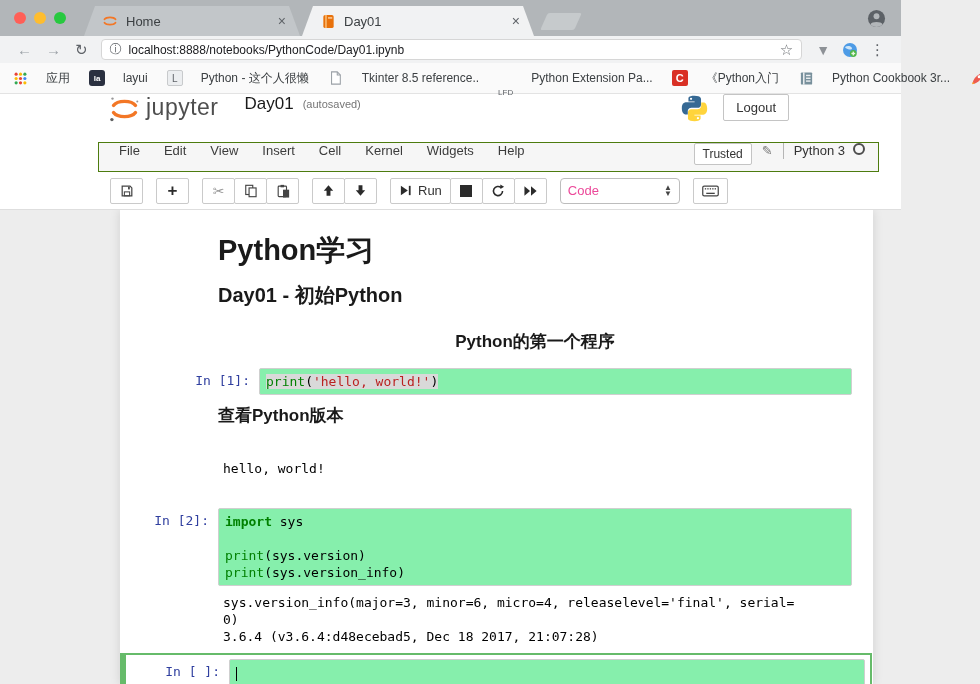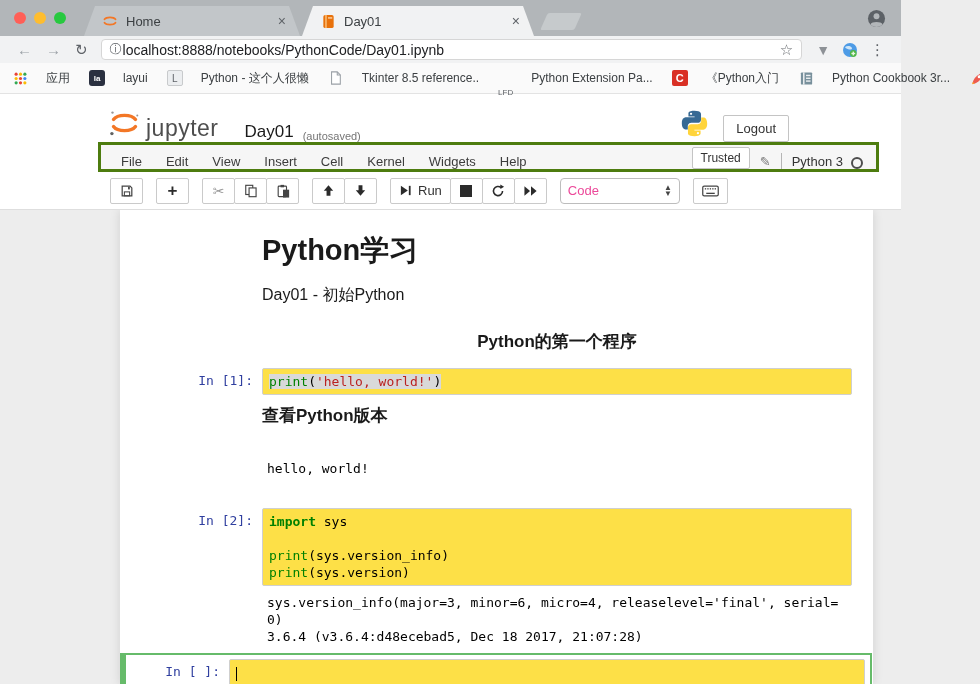--- a/index.html
+++ b/index.html
@@ -21,50 +21,50 @@
   .newtab { width:34px; height:17px; background:#c6cacc; transform:skewX(-24deg); border-radius:2px; margin:0 0 6px 10px; }
   .profile { position:absolute; right:15px; top:9px; }
 
   
   .navbar { height:27px; background:#f1f2f3; display:flex; align-items:center; padding:0 10px; }
   .nav-ic { font-size:15px; color:#9aa0a6; padding:0 7px; }
   .nav-ic.dark { color:#5f6368; }
   .urlpill { flex:1; height:21px; background:#fff; border:1px solid #d6d6d6; border-radius:4px;
              display:flex; align-items:center; padding:0 8px; margin:0 8px 0 6px; }
   .info-ic { font-size:12px; color:#5f6368; }
-  .url { font-size:14px; color:#202124; margin-left:1px; flex:1; white-space:nowrap; overflow:hidden; }
+  .url { font-size:12px; color:#202124; margin-left:7px; flex:1; white-space:nowrap; overflow:hidden; }
   .star { font-size:15px; color:#6b6f73; }
   .v-ic { color:#8d9196; font-size:14px; padding:0 6px; font-weight:bold; }
   .dots { font-size:15px; color:#5f6368; padding:0 6px; letter-spacing:0; }
   .globe-wrap { padding:0 6px; display:flex; }
 
   
   .bookmarks { height:31px; background:#fafafa; border-bottom:1px solid #e3e3e3;
                display:flex; align-items:center; padding:0 12px; }
   .bm { display:flex; align-items:center; margin-right:19px; white-space:nowrap; }
   .bm-label { font-size:12px; color:#3c4043; margin-left:18px; }
   .bm-ic { width:16px; height:16px; display:flex; align-items:center; justify-content:center; flex:none; }
   .ic-layui { background:#2a3040; border-radius:3px; color:#fff; font-size:8px; font-weight:bold; }
   .ic-L { background:#eceef0; border:1px solid #c8cacc; border-radius:2px; color:#5f6368; font-size:10px; }
   .ic-lfd { font-size:8px; font-weight:normal; color:#5f6368; width:auto;margin-top:28px; }
   .ic-c { background:#d93025; border-radius:2px; color:#fff; font-size:11px; font-weight:bold; }
 
   
-  .jheader { height:48px; background:#fff; display:flex; align-items:flex-end; padding:0 112px 0 108px; }
+  .jheader { height:48px; background:#fff; display:flex; align-items:flex-start; padding:0 112px 0 108px; }
   .wordmark { font-size:23px; color:#4e4e4e; margin-left:5px; letter-spacing:.5px; }
   .nb-title { font-size:17px; color:#1a1a1a; margin-left:26px; }
   .autosave { font-size:11px; color:#757575; margin-left:9px; padding-top:4px; }
   .logout { margin-left:14px; height:27px; padding:0 12px; background:#fff; border:1px solid #c4c4c4;
             border-radius:2px; font-size:13px; color:#333; }
   .jheader .spacer { flex:1; }
 
   
   .menurow { height:30px; background:#fff; }
   .menubar { margin-left:98px; width:781px; height:30px; background:#f6f6f6;
-             border:3px solid #4d7c0f; display:flex; align-items:flex-end; padding:0 13px 0 8px; }
+             border:1px solid #4d7c0f; display:flex; align-items:flex-start; padding:0 13px 0 8px; }
   .menu-item { font-size:13px; color:#3c3c3c; padding:0 12px; }
   .menubar .spacer { flex:1; }
   .trusted { height:22px; padding:0 8px; background:#fff; border:1px solid #c4c4c4; border-radius:2px;
              font-size:12px; color:#333; }
   .pencil { font-size:13px; color:#777; margin:0 10px; }
   .mdiv { width:1px; height:16px; background:#b5b5b5; margin-right:10px; }
   .kernel-name { font-size:13px; color:#333; }
   .kernel-ind { width:12px; height:12px; border:2px solid #4d4d4d; border-radius:50%; margin-left:8px; }
 
   
@@ -81,40 +81,40 @@
   .plus { font-size:17px; font-weight:bold; color:#2b2b2b; line-height:1; }
   .cellsel { width:120px; height:26px; border:1px solid #bdbdbd; border-radius:4px; background:#fff;
              display:flex; align-items:center; padding:0 7px; margin-right:13px; }
   .cellsel-label { font-size:13px; color:#ec4899; flex:1; }
   .sel-arrows { display:flex; flex-direction:column; line-height:6px; font-size:8px; color:#444; }
 
   
   .nbarea { position:relative; height:475px; background:#ededed; overflow:hidden; }
   .page { position:absolute; left:120px; top:0; width:753px; height:100%; background:#fff;
           box-shadow:0 0 10px rgba(0,0,0,.12); padding-top:23px; overflow:hidden; }
-  .row { display:flex; padding-right:21px;padding-left:44px; }
+  .row { display:flex; padding-right:21px; }
   .prompt-col { width:98px; flex:none; text-align:right; padding-right:9px; padding-top:5px;
                 font-family:"DejaVu Sans Mono",monospace; font-size:13px; color:#303f9f; }
   .content-col { flex:1; min-width:0; }
   .md h1 { font-size:29px; line-height:34px; font-weight:bold; color:#1a1a1a; margin-bottom:15px; }
-  .md h2 { font-size:16px; line-height:26px; font-weight:normal; color:#1a1a1a; margin-bottom:23px; }
+  .md h2 { font-size:20px; line-height:26px; font-weight:bold; color:#1a1a1a; margin-bottom:23px; }
   .md h3 { font-size:17px; line-height:21px; font-weight:bold; color:#1a1a1a; }
   .mb16 { margin-bottom:16px;text-align:center; } .mb25 { margin-bottom:25px; }
-  .code-box { background:#fde047; border:1px solid #cfcfcf; border-radius:2px; padding:4px 6px;
+  .code-box { background:#86efac; border:1px solid #cfcfcf; border-radius:2px; padding:4px 6px;
               font-family:"DejaVu Sans Mono",monospace; font-size:13px; line-height:17px; color:#000; }
   .code-line { white-space:pre; min-height:17px; }
   .tok-kw { color:#008000; font-weight:bold; }
   .tok-fn { color:#008000; }
   .tok-str { color:#ba2121; }
   .sel-hl { background:#d9d9d9; }
   .out { font-family:"DejaVu Sans Mono",monospace; font-size:13px; line-height:17px; color:#000;
          padding-left:5px; white-space:pre; }
   .row-out1 { margin-top:9px; margin-bottom:31px; }
   .row-out2 { margin-top:8px; margin-bottom:8px; }
-  .row-cell1 { margin-bottom:10px; }
+  .row-cell1 { margin-bottom:10px;margin-left:41px; }
   .cell-edit { border:2px solid #66bb6a; border-left-width:6px; padding:4px 5px; display:flex;
                margin-right:1px; height:60px; }
   .cell-edit .code-box { flex:1; height:48px; }
   .cursor { display:inline-block; width:1px; height:14px; background:#000; vertical-align:middle; }
 </style>
 </head>
 <body>
 
 <div class="screen">
 
@@ -413,22 +413,22 @@
           <div class="out">hello, world!</div>
         </div>
       </div>
 
       <div class="row">
         <div class="prompt-col">In [2]:</div>
         <div class="content-col">
           <div class="code-box">
             <div class="code-line"><span class="tok-kw">import</span><span> sys</span></div>
             <div class="code-line"></div>
+            <div class="code-line"><span class="tok-fn">print</span><span>(sys.version)</span></div>
             <div class="code-line"><span class="tok-fn">print</span><span>(sys.version_info)</span></div>
-            <div class="code-line"><span class="tok-fn">print</span><span>(sys.version)</span></div>
           </div>
         </div>
       </div>
 
       <div class="row row-out2">
         <div class="prompt-col"></div>
         <div class="content-col">
           <div class="out">sys.version_info(major=3, minor=6, micro=4, releaselevel='final', serial=</div>
           <div class="out">0)</div>
           <div class="out">3.6.4 (v3.6.4:d48ecebad5, Dec 18 2017, 21:07:28)</div>

